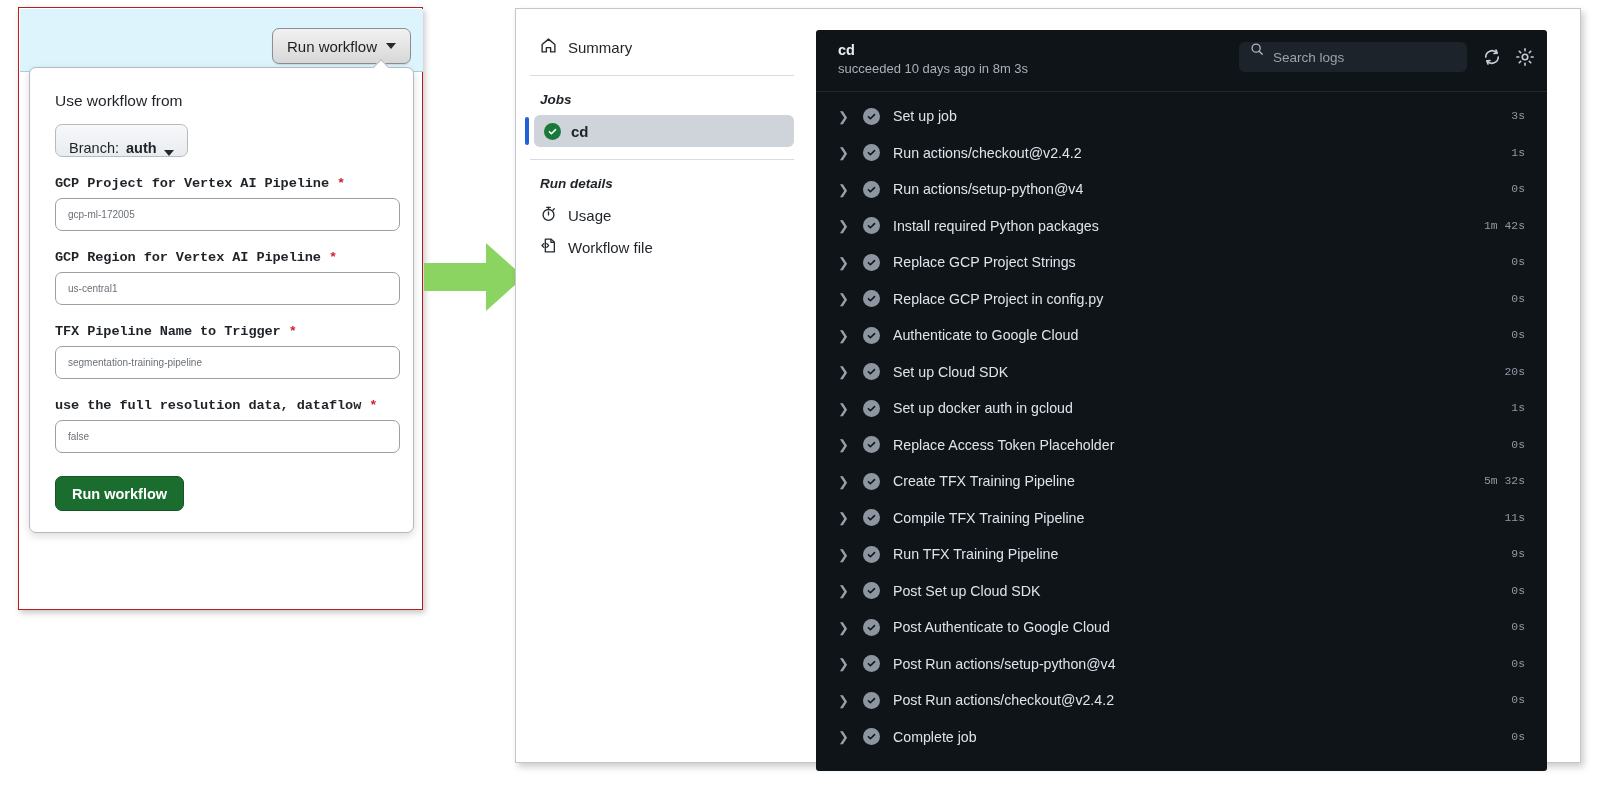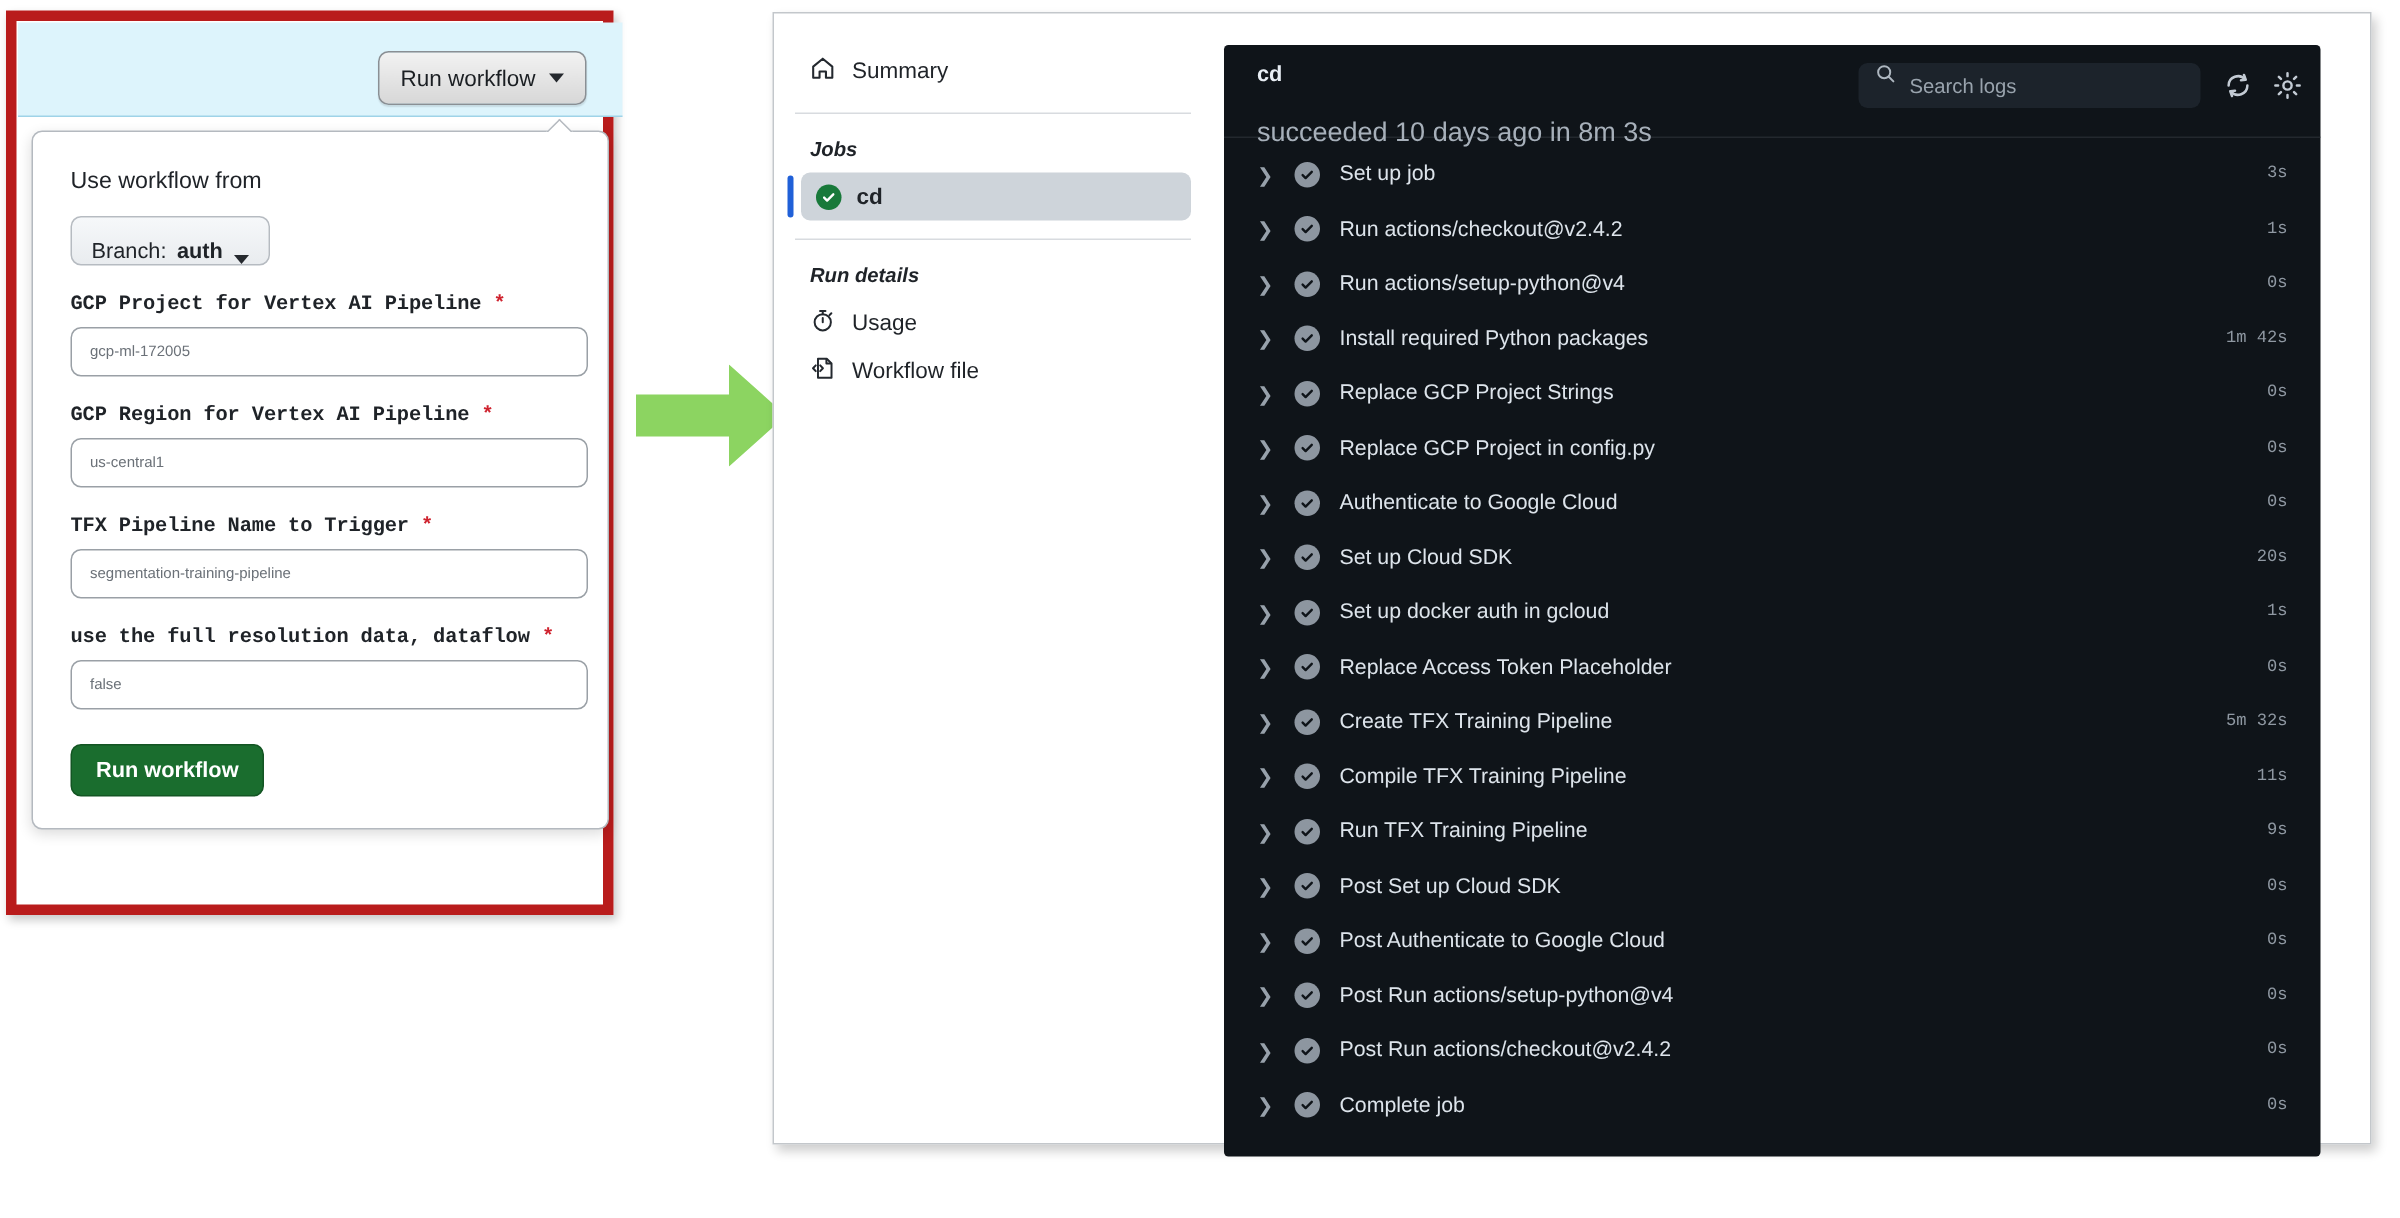--- a/index.html
+++ b/index.html
@@ -6,24 +6,24 @@
   html, body {
     width: 1600px; height: 812px;
     background: #ffffff;
     font-family: "Liberation Sans", sans-serif;
     overflow: hidden;
   }
   .canvas { position: relative; width: 1600px; height: 812px; background: #fff; }
 
   
   .left-card {
-    position: absolute; left: 4px; top: 7px;
+    position: absolute; left: 18px; top: 7px;
     width: 405px; height: 603px;
     background: #ffffff;
-    border: 7px solid #b91c1c;
+    border: 1px solid #b91c1c;
     box-shadow: 2px 3px 6px rgba(0,0,0,0.22);
   }
   .blue-banner {
     position: absolute; left: 1px; top: 1px;
     width: 403px; height: 63px;
     background: #ddf4fc;
     border-bottom: 1px solid #9fd3e8;
   }
   .run-wf-btn {
     position: absolute; right: 11px; top: 20px;
@@ -46,21 +46,20 @@
 
   
   .popover {
     position: absolute; left: 10px; top: 59px;
     width: 385px; height: 466px;
     background: #ffffff;
     border: 1px solid #b4b9bf;
     border-radius: 7px;
     box-shadow: 0 3px 9px rgba(0,0,0,0.14);
     z-index: 5;
-    margin-top: 14px;
   }
   .notch {
     position: absolute; top: -9px; left: 342px;
     width: 18px; height: 9px;
     overflow: hidden;
   }
   .notch::after {
     content: ""; position: absolute;
     left: 2px; top: 3px;
     width: 13px; height: 13px;
@@ -156,21 +155,21 @@
     background: #0f1419;
     border-radius: 3px;
     overflow: hidden;
   }
   .logs-head {
     position: relative; height: 62px;
     border-bottom: 1px solid #23282e;
     padding: 12px 20px 0 22px;
   }
   .job-title { font-size: 14.5px; font-weight: 700; color: #e7edf3; }
-  .job-sub { font-size: 18px; color: #a7b0ba; margin-top: 20px; }
+  .job-sub { font-size: 13px; color: #a7b0ba; margin-top: 3px; }
   .search-box {
     position: absolute; right: 80px; top: 12px;
     width: 228px; height: 30px;
     background: #1c232b; border-radius: 6px;
     display: flex; gap: 9px;
     padding: 0 11px; cursor: text;
   }
   .search-box input {
     background: transparent; border: none; outline: none;
     color: #c3cbd4; font-size: 13.5px;

